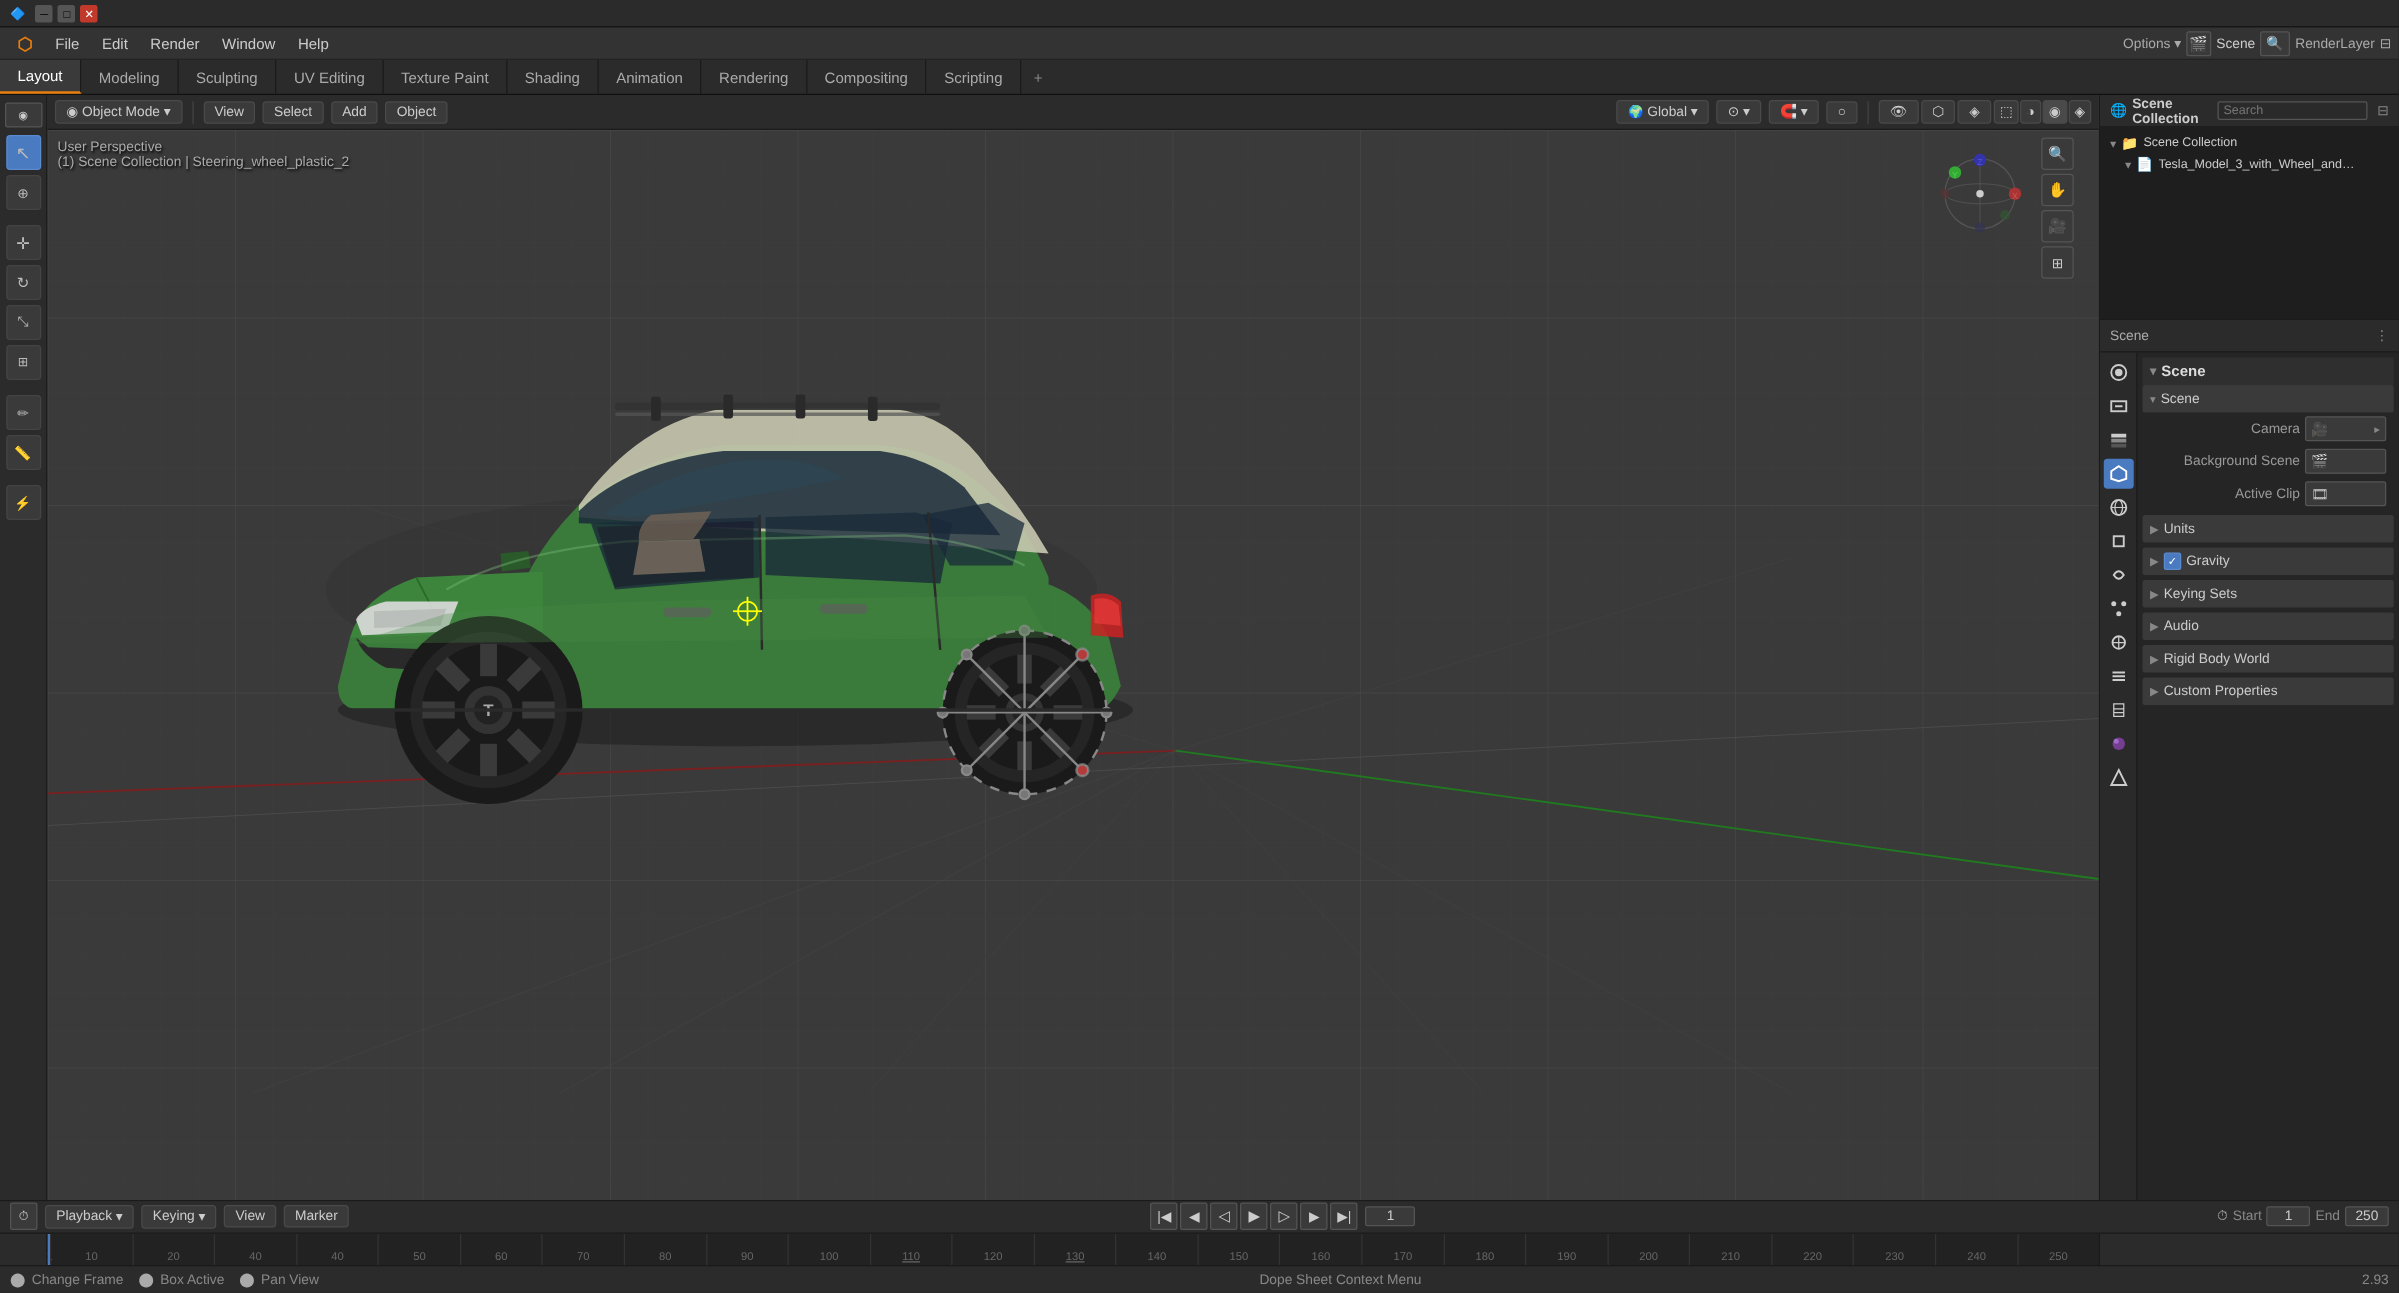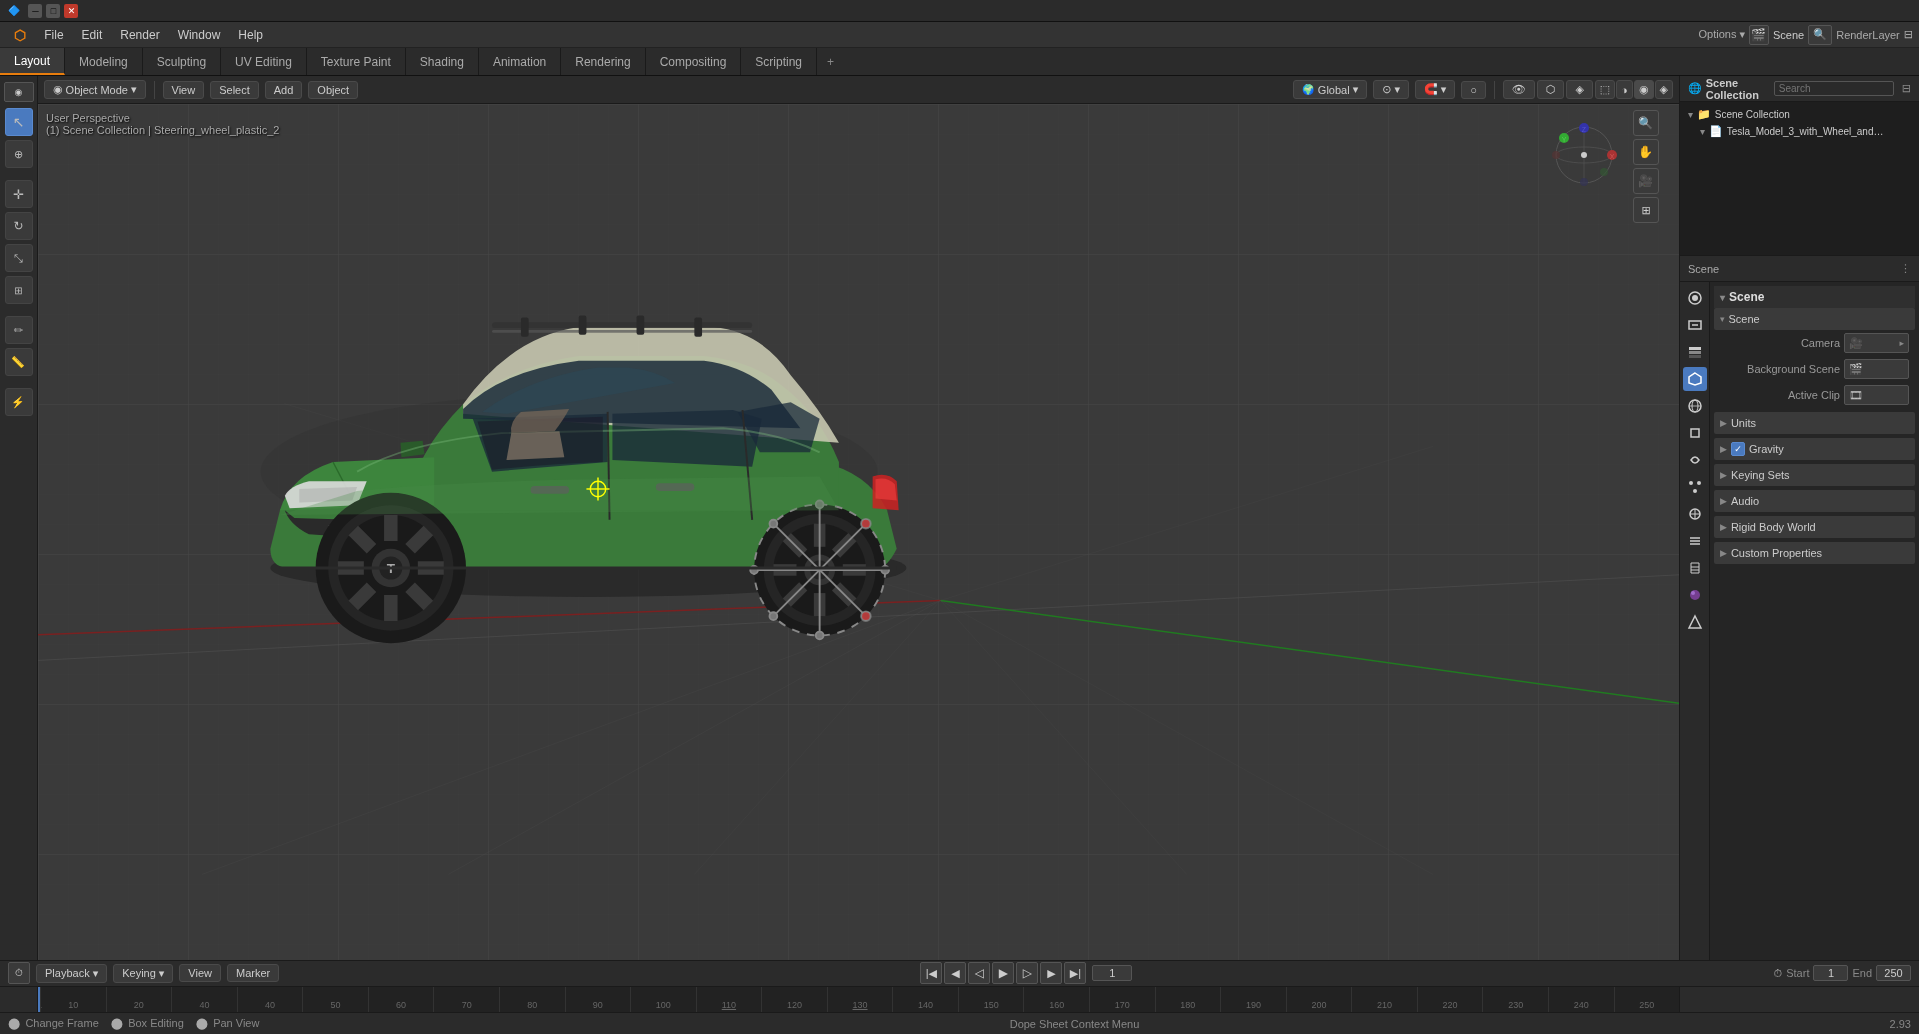--- a/index.html
+++ b/index.html
@@ -1068,21 +1068,21 @@
   </div>
 </div>
 
 <div id="status-bar">
   <span>
     <span style="color:#aaa; margin-right:2px;">⬤</span>
     <span>Change Frame</span>
   </span>
   <span>
     <span style="color:#aaa; margin-right:2px;">⬤</span>
-    <span>Box Editing</span>
+    <span>Box Active</span>
   </span>
   <span>
     <span style="color:#aaa; margin-right:2px;">⬤</span>
     <span>Pan View</span>
   </span>
   <div style="flex:1;"></div>
   <span>Dope Sheet Context Menu</span>
   <div style="flex:1;"></div>
   <span>2.93</span>
 </div>

